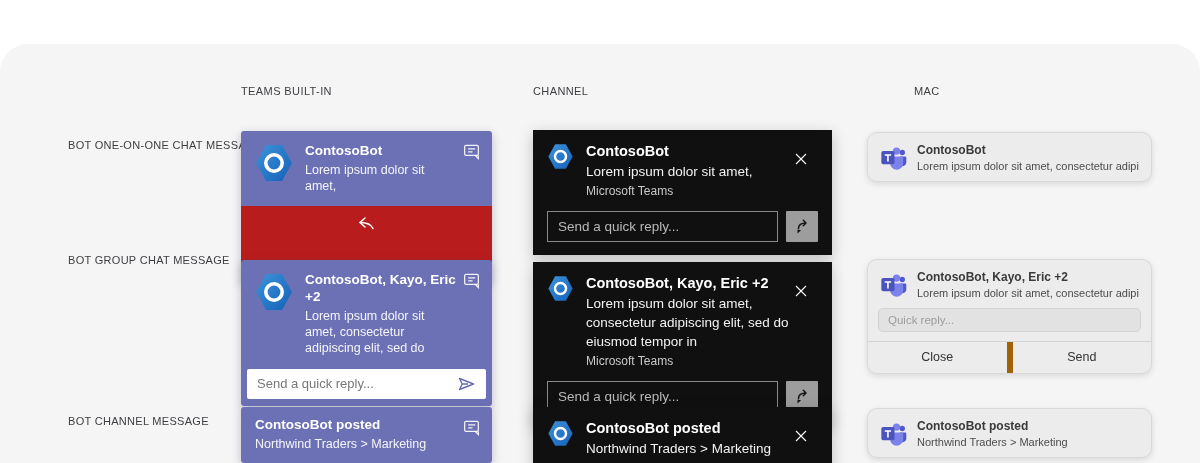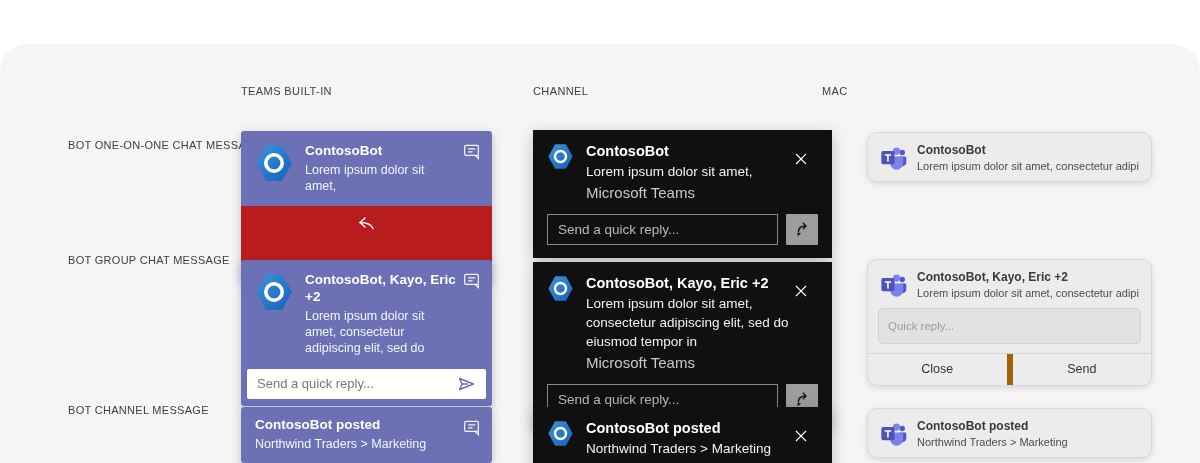--- a/index.html
+++ b/index.html
@@ -43,21 +43,21 @@
 
   
   .wc {
     position:absolute; left:533px; width:299px; background:#101010; color:#fff;
     padding:12px 14px 13px; box-shadow:0 4px 14px rgba(0,0,0,.22);
   }
   .wc-top { display:flex; gap:12px; padding-right:18px; position:relative; }
   .wc-avatar { flex:0 0 auto; margin-top:1px; }
   .wc-title { font-size:14.5px; font-weight:700; margin-bottom:3px; line-height:1.25; }
   .wc-body  { font-size:13.5px; line-height:1.4; color:#f2f2f2; }
-  .wc-app   { font-size:15px; color:#c9c9c9; margin-top:2px; }
+  .wc-app   { font-size:12px; color:#c9c9c9; margin-top:2px; }
   .wc-close { position:absolute; top:9px; right:11px; width:12px; height:12px; cursor:pointer; }
   .wc-inputrow { display:flex; gap:8px; margin-top:13px; align-items:stretch; }
   .wc-input {
     flex:1; border:1px solid #898989; color:#b9b9b9; font-size:13.5px;
     padding:7px 10px; display:flex; align-items:center;
   }
   .wc-sendbtn {
     width:32px; background:#9d9d9d; display:flex; align-items:center;
     justify-content:center; cursor:pointer; border-radius:1px;
   }
@@ -67,43 +67,43 @@
     position:absolute; left:867px; width:285px; background:#ececec;
     border:1px solid #d9d9d9; border-radius:10px; overflow:hidden;
     box-shadow:0 2px 6px rgba(0,0,0,.12); color:#3d3d3d;
   }
   .mc-top { display:flex; gap:10px; padding:10px 12px 9px; align-items:center; }
   .mc-texts { min-width:0; }
   .mc-title { font-size:12px; font-weight:700; color:#3a3a3a; margin-bottom:3px; }
   .mc-body  { font-size:11px; color:#4c4c4c; white-space:nowrap; overflow:hidden; }
   .mc-input {
     margin:0 10px 9px; background:#e2e2e2; border:1px solid #d2d2d2;
-    border-radius:5px; padding:11px 9px; font-size:11.5px; color:#9c9c9c;
+    border-radius:5px; padding:5px 9px; font-size:11.5px; color:#9c9c9c;
   }
   .mc-actions { display:flex; border-top:1px solid #d4d4d4; }
   .mc-btn {
     flex:1; text-align:center; padding:8px 0 9px; font-size:12.5px;
     font-weight:400; color:#333333; cursor:pointer;
   }
   .mc-btn + .mc-btn { border-left:6px solid #a16207; }
 
   .icon-box { display:inline-flex; flex:0 0 auto; }
 </style>
 </head>
 <body>
 
 <div class="canvas">
 
   <div class="col-header" style="left:241px">TEAMS BUILT-IN</div>
   <div class="col-header" style="left:533px">CHANNEL</div>
-  <div class="col-header" style="left:822px">MAC</div>
+  <div class="col-header" style="left:914px">MAC</div>
 
   <div class="row-label" style="top:95px">BOT ONE-ON-ONE CHAT MESSAGE</div>
   <div class="row-label" style="top:210px">BOT GROUP CHAT MESSAGE</div>
-  <div class="row-label" style="top:360px">BOT CHANNEL MESSAGE</div>
+  <div class="row-label" style="top:371px">BOT CHANNEL MESSAGE</div>
 
   <div class="tc" style="top:87px">
     <div class="tc-main">
       <span class="icon-box">
         <svg width="40" height="40" viewBox="0 0 40 40">
           <defs>
               <linearGradient id="hx1" x1="0" y1="0" x2="1" y2="1">
             <stop offset="0" stop-color="#3e93d8"></stop>
                 <stop offset="1" stop-color="#1461ba"></stop>
           </linearGradient>

